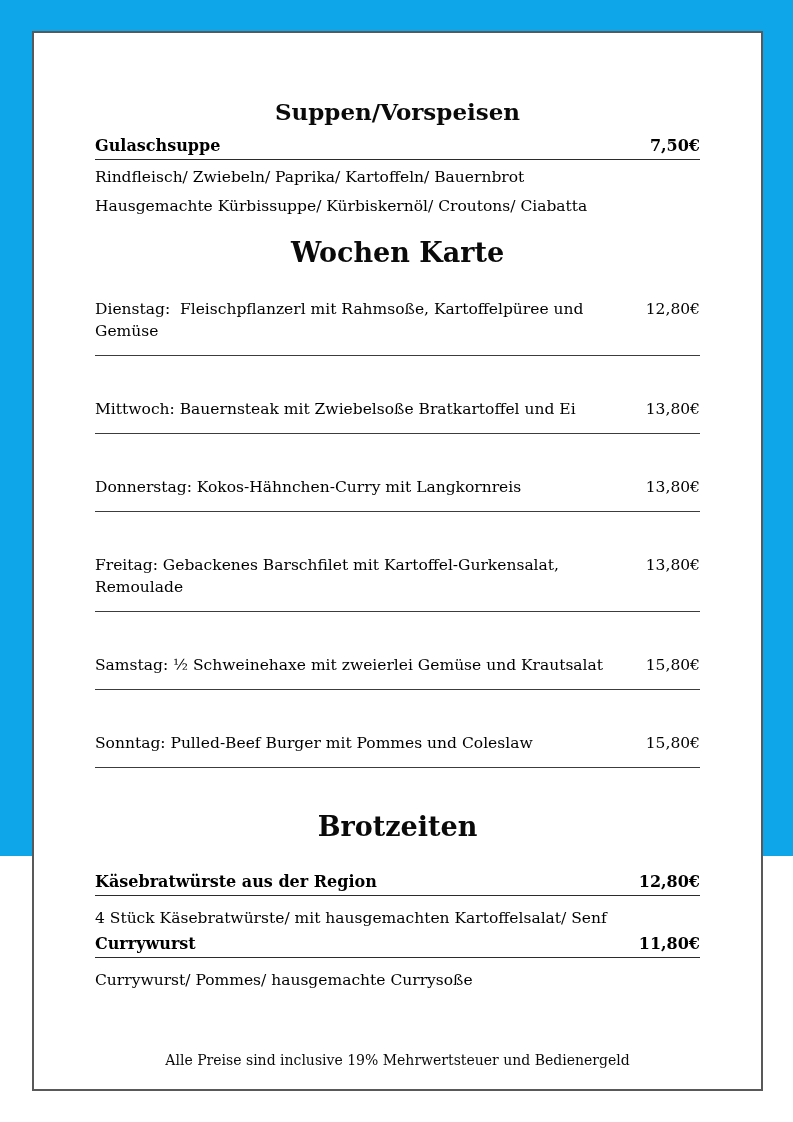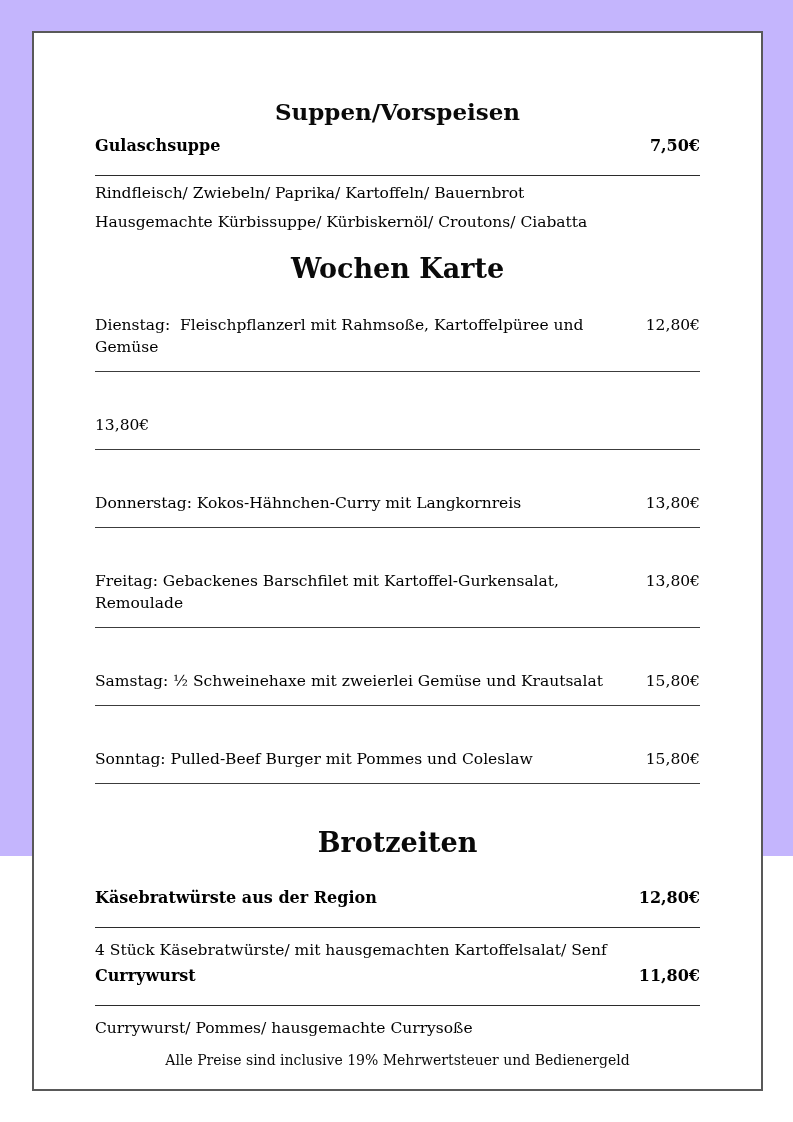--- a/index.html
+++ b/index.html
@@ -2,38 +2,38 @@
 <html><head>
 <meta charset="utf-8">
 <style>
   * { margin: 0; padding: 0; box-sizing: border-box; }
   html, body {
     width: 793px; height: 1122px;
     background: #ffffff;
     font-family: "DejaVu Serif", "Liberation Serif", serif;
     color: #000000;
   }
-  .canvas { position: relative; width: 793px; height: 856px; background: #c4b5fd; }
+  .canvas { position: relative; width: 793px; height: 856px; background: #0ea5e9; }
   .page {
     position: absolute;
     left: 32px; top: 31px;
     width: 731px; height: 1060px;
     border: 2px solid #595959;
     background: #ffffff;
     padding: 64px 61px 0 61px;
   }
   .title { text-align: center; font-weight: bold; color: #0a0a0a; }
   .t1 { font-size: 23px; line-height: 30px; margin: 0 0 9px 0; }
   .t2 { font-size: 27px; line-height: 34px; margin: 20px 0 28px 0; }
   .t3 { margin-top: 36px; }
   .item + .item { margin-top: 9px; }
   .item-head {
     display: flex; justify-content: space-between; align-items: baseline;
     font-weight: bold; font-size: 16px; line-height: 20px;
-    padding-bottom: 19px;
+    padding-bottom: 3px;
     border-bottom: 1px solid #2b2b2b;
   }
   .item-desc { font-size: 15.5px; line-height: 20px; margin-top: 7px; }
   .sec3 .item + .item { margin-top: 6px; }
   .sec3 .item-desc { margin-top: 12px; }
   .week-entry { margin-bottom: 42px; }
   .day-row {
     display: flex; justify-content: space-between; align-items: baseline;
     font-size: 15.5px; line-height: 22px;
   }
@@ -74,20 +74,21 @@
     <div class="sec2">
       <div class="week-entry">
         <div class="day-row">
           <span class="day-label">Dienstag:  Fleischpflanzerl mit Rahmsoße, Kartoffelpüree und Gemüse</span>
           <span class="day-price">12,80€</span>
         </div>
         <div class="day-rule"></div>
       </div>
       <div class="week-entry">
         <div class="day-row">
+          <span class="day-label">Mittwoch: Bauernsteak mit Zwiebelsoße Bratkartoffel und Ei</span>
           <span class="day-price">13,80€</span>
         </div>
         <div class="day-rule"></div>
       </div>
       <div class="week-entry">
         <div class="day-row">
           <span class="day-label">Donnerstag: Kokos-Hähnchen-Curry mit Langkornreis</span>
           <span class="day-price">13,80€</span>
         </div>
         <div class="day-rule"></div>

